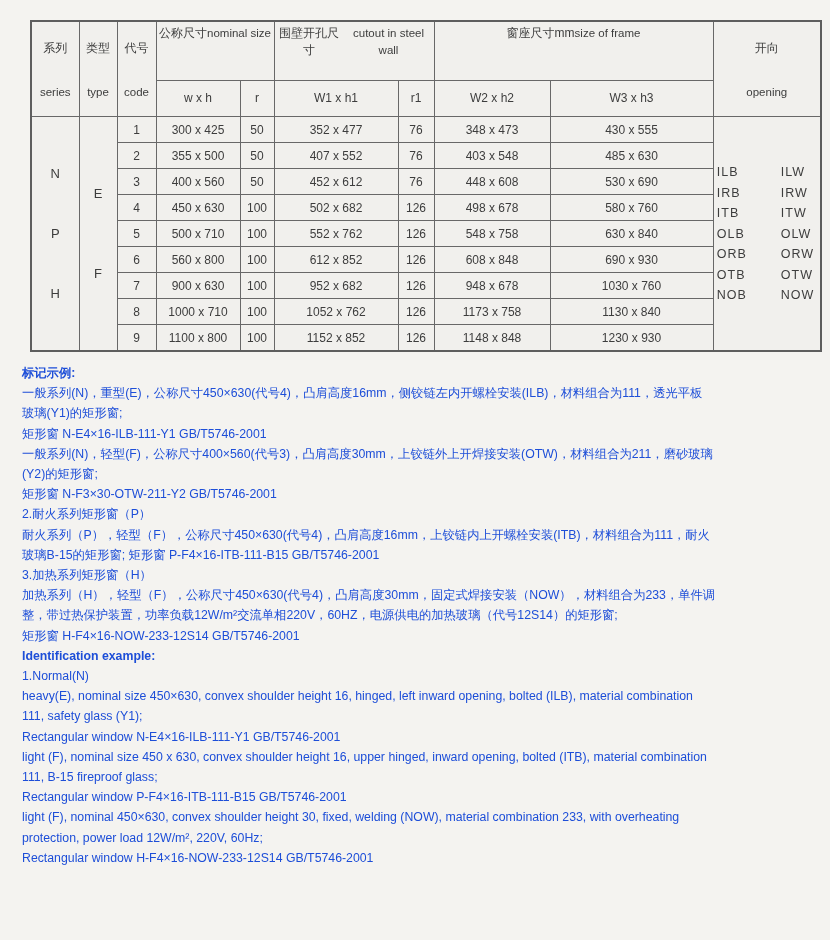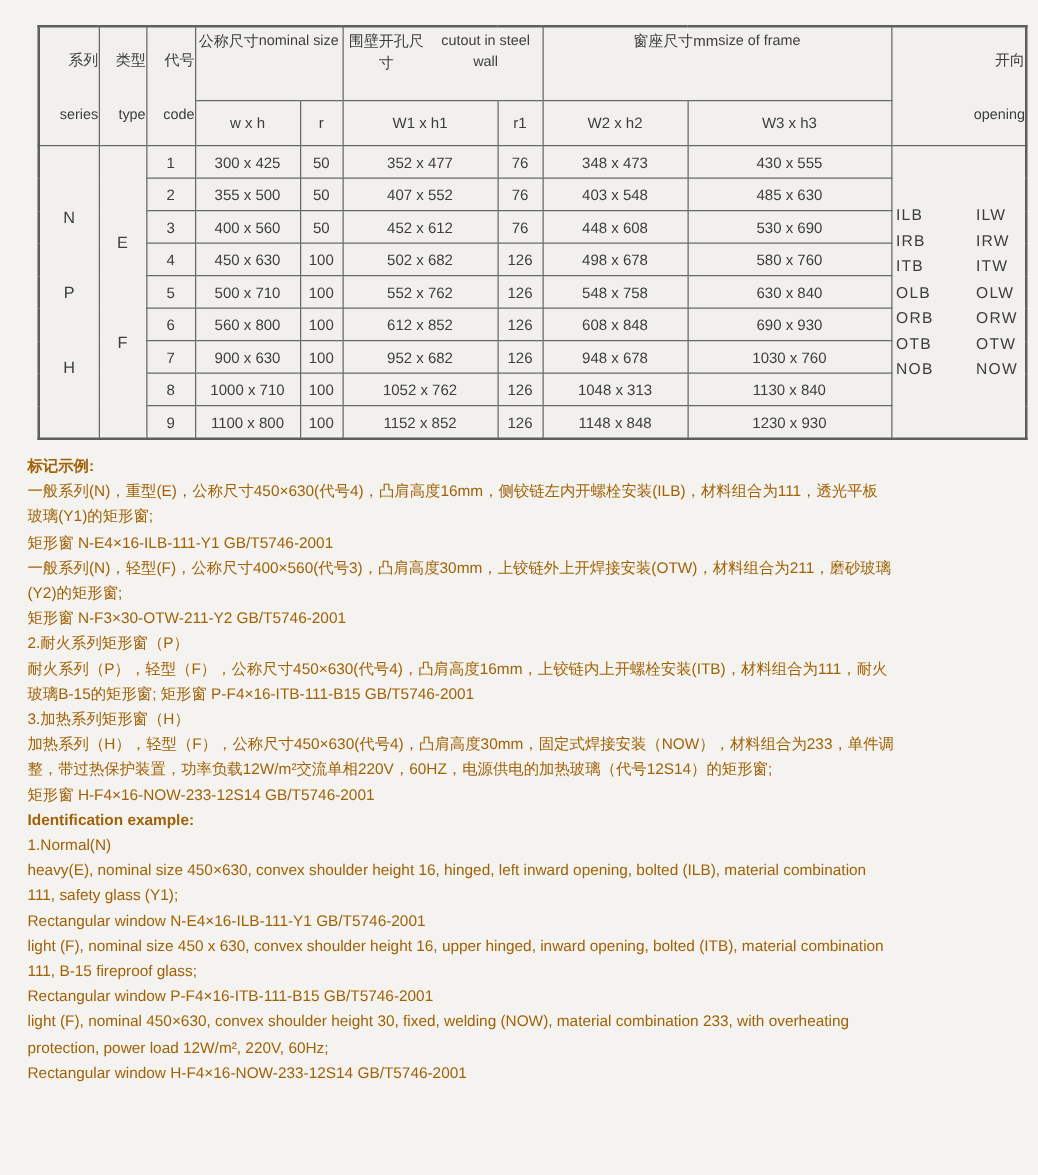--- a/index.html
+++ b/index.html
@@ -34,21 +34,21 @@
   tr.h2 td{height:34px;}
   tr.body td{height:25px;}
 
   col.c-series{width:48px;} col.c-type{width:38px;} col.c-code{width:39px;}
   col.c-wxh{width:84px;}    col.c-r{width:34px;}    col.c-w1{width:124px;}
   col.c-r1{width:36px;}     col.c-w2{width:116px;}  col.c-w3{width:163px;}
   col.c-open{width:108px;}
 
   .hdr-stack{
     display:flex;flex-direction:column;justify-content:space-around;
-    height:86px;padding:4px 0;align-items:flex-end;
+    height:86px;padding:4px 0;
   }
   .hdr-two{
     display:flex;justify-content:center;
     height:52px;line-height:17px;
   }
   .hdr-en{font-size:11.5px;}
 
   .merge-col{
     display:flex;flex-direction:column;justify-content:space-evenly;
     height:225px;font-size:13px;
@@ -60,21 +60,21 @@
   .op-row{
     display:flex;justify-content:center;gap:28px;
     font-size:12.5px;letter-spacing:1px;
   }
   .op-row span{width:36px;text-align:left;}
 
   
   .notes{
     position:absolute;left:22px;top:363px;width:792px;
     font-size:12.3px;line-height:20.2px;
-    color:#a16207;
+    color:#1d4ed8;
   }
   .notes .ln{white-space:nowrap;}
   .notes .bold{font-weight:bold;}
 </style>
 </head>
 <body>
 
 <div class="page">
 
   <table class="spec">
@@ -254,21 +254,21 @@
       <td>126</td>
       <td>948 x 678</td>
       <td>1030 x 760</td>
     </tr>
     <tr class="body">
       <td>8</td>
       <td>1000 x 710</td>
       <td>100</td>
       <td>1052 x 762</td>
       <td>126</td>
-      <td>1048 x 313</td>
+      <td>1173 x 758</td>
       <td>1130 x 840</td>
     </tr>
     <tr class="body">
       <td>9</td>
       <td>1100 x 800</td>
       <td>100</td>
       <td>1152 x 852</td>
       <td>126</td>
       <td>1148 x 848</td>
       <td>1230 x 930</td>

